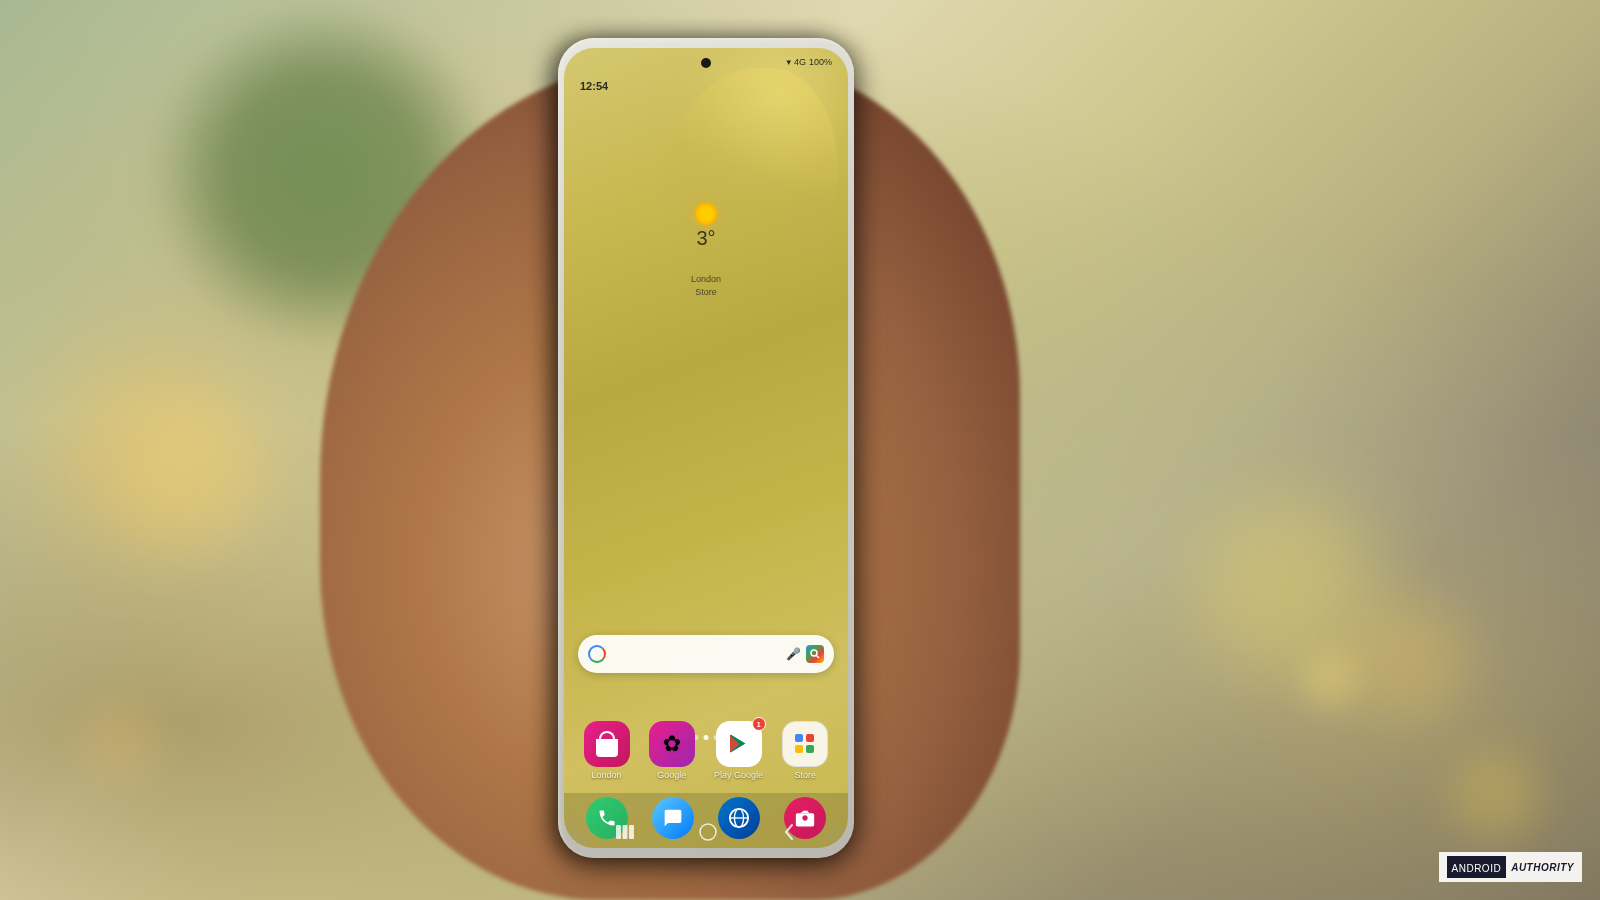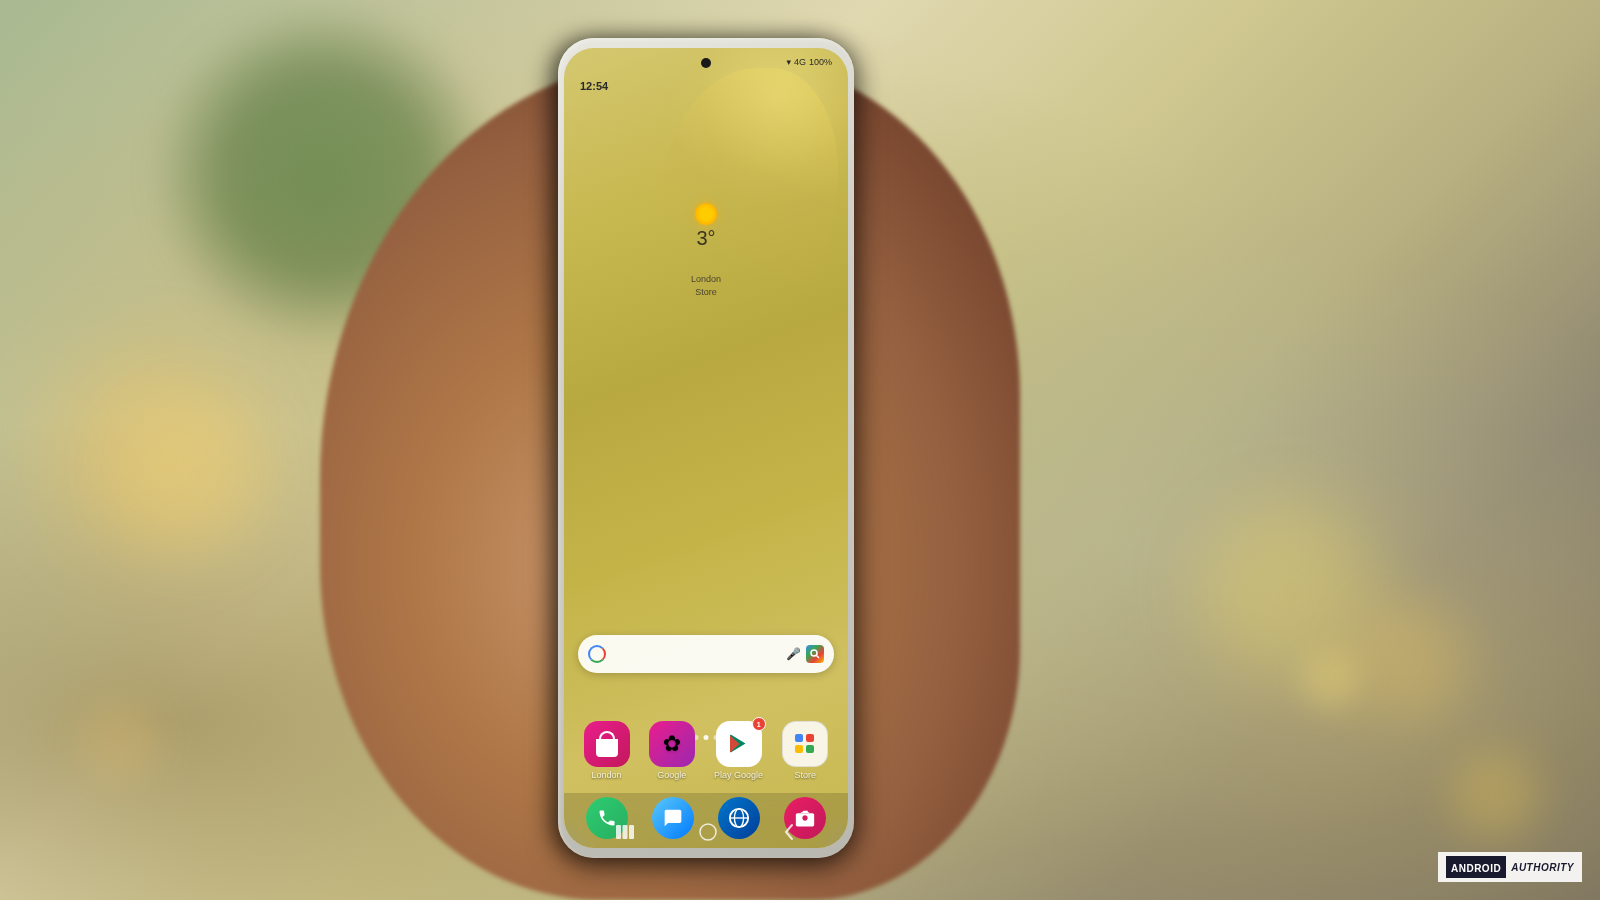--- a/index.html
+++ b/index.html
@@ -417,21 +417,21 @@
       font-size: 10px;
       font-weight: 700;
       color: #1a1a2e;
       letter-spacing: 0.5px;
       text-transform: uppercase;
       font-style: italic;
     }
 
     .watermark-box-text {
       font-size: 10px;
-      font-weight: 700;
+      font-weight: 400;
       color: white;
       letter-spacing: 0.5px;
       text-transform: uppercase;
     }
 
     .gallery-flower {
       font-size: 22px;
       filter: drop-shadow(0 1px 1px rgba(0,0,0,0.2));
     }
 

